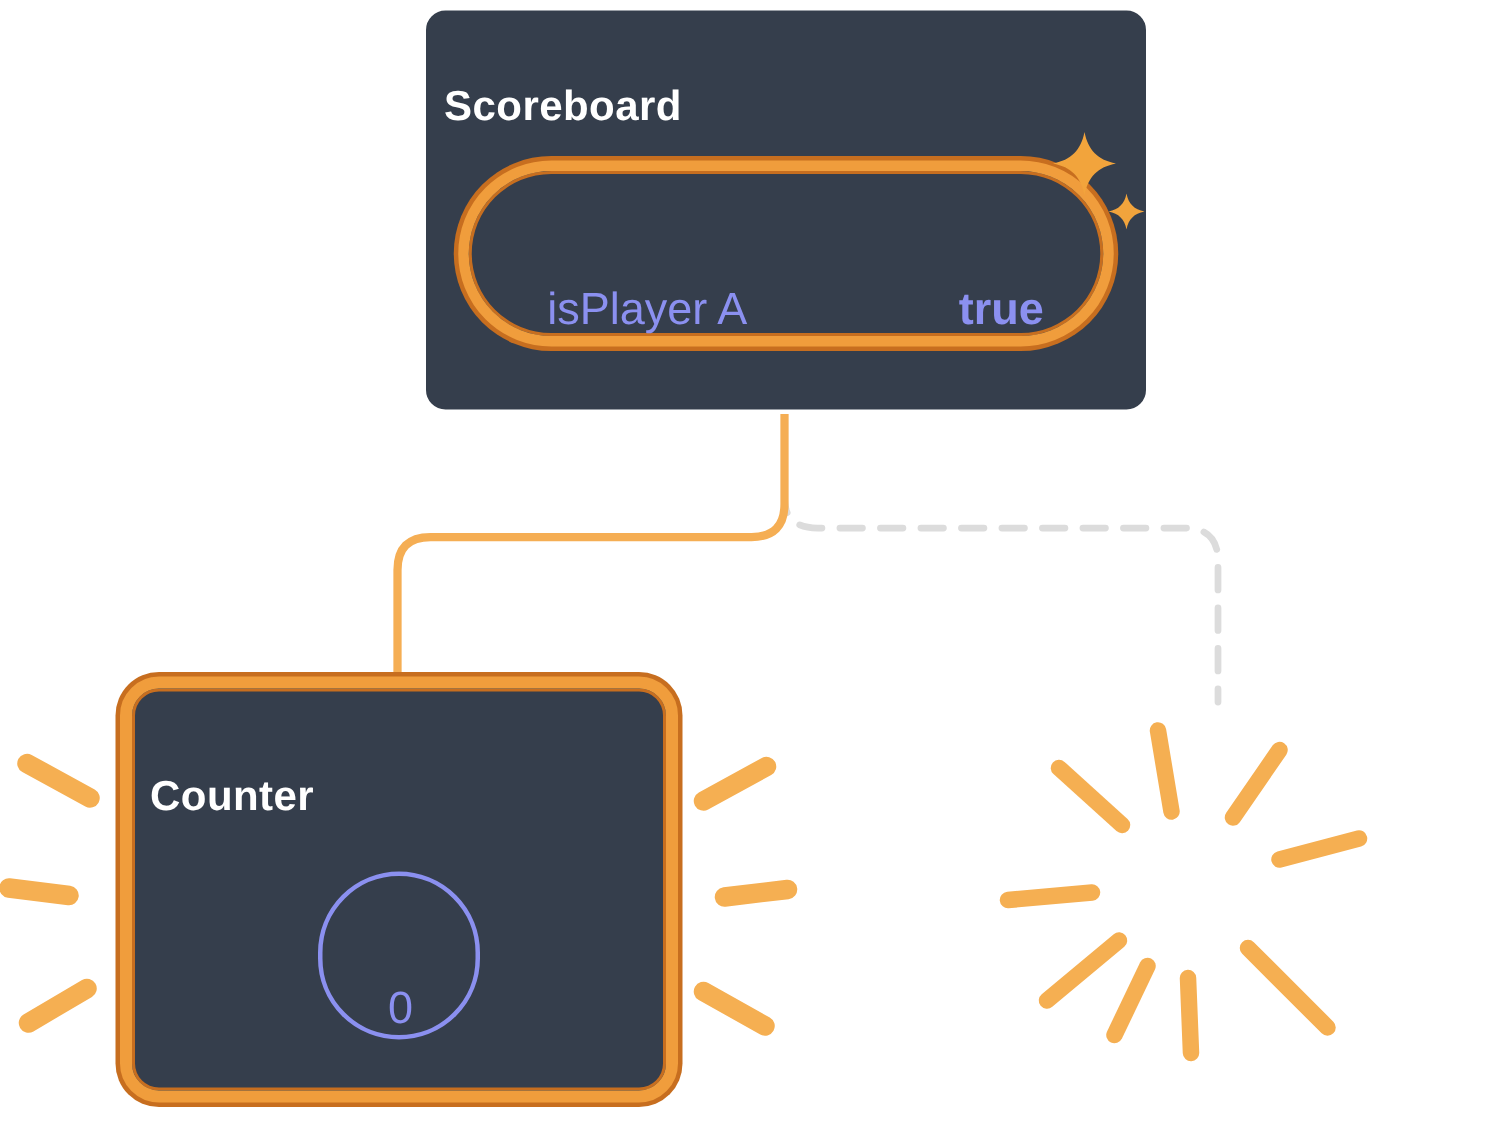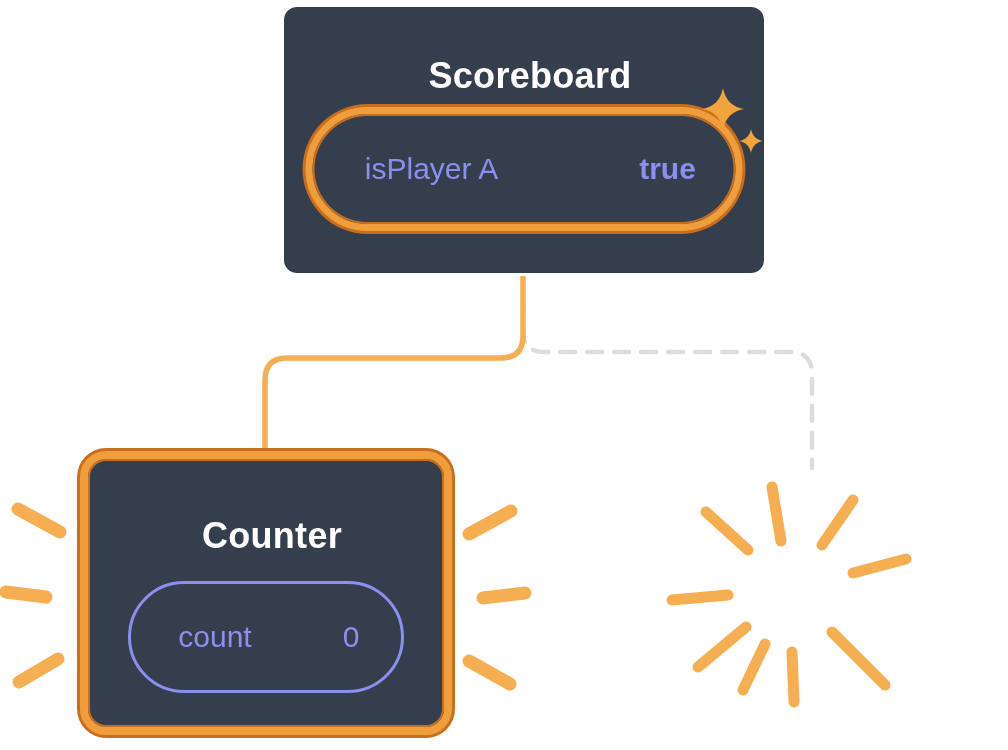--- a/index.html
+++ b/index.html
@@ -11,29 +11,29 @@
   .card-scoreboard {
     left:281px; top:4px; width:486px; height:272px;
     border:3px solid #ffffff; border-radius:16px;
   }
   .card-counter {
     left:80px; top:451px; width:372px; height:284px;
     border:8px solid #F09D3C; border-radius:26px;
     box-shadow:0 0 0 3px #C76E1F, inset 0 0 0 2px #C76E1F;
   }
   .card-title {
-    position:absolute; left:0; right:0; text-align:center;
-    color:#ffffff; font-size:36px; font-weight:600; letter-spacing:.3px;padding-left:12px;
+    position:absolute; left:0; right:0; text-align:left;
+    color:#ffffff; font-size:28px; font-weight:600; letter-spacing:.3px;padding-left:12px;
   }
   .card-scoreboard .card-title { top:48px; }
   .card-counter .card-title { top:56px; }
 
   .pill {
     position:absolute; left:50%; transform:translateX(-50%);
-    display:flex; align-items:center; background:#353E4C; box-sizing:border-box; overflow:hidden;
+    display:flex; align-items:flex-end; background:#353E4C; box-sizing:border-box; overflow:hidden;
   }
   .pill-highlight {
     top:100px; height:124px;
     border:7px solid #F09D3C; border-radius:70px;
     box-shadow:0 0 0 3px #C76E1F, inset 0 0 0 2px #C76E1F;
   }
   .pill-plain {
     top:122px; height:112px;
     border:3px solid #8B90F0; border-radius:60px;
   }
@@ -101,19 +101,18 @@
   <svg class="sparkle sparkle-lg" viewBox="0 0 32 32" xmlns="http://www.w3.org/2000/svg">
     <path d="M16 0 C17.8 9.2 22.8 14.2 32 16 C22.8 17.8 17.8 22.8 16 32 C14.2 22.8 9.2 17.8 0 16 C9.2 14.2 14.2 9.2 16 0 Z" fill="#F2A43C"></path>
   </svg>
   <svg class="sparkle sparkle-sm" viewBox="0 0 32 32" xmlns="http://www.w3.org/2000/svg">
     <path d="M16 0 C17.8 9.2 22.8 14.2 32 16 C22.8 17.8 17.8 22.8 16 32 C14.2 22.8 9.2 17.8 0 16 C9.2 14.2 14.2 9.2 16 0 Z" fill="#F2A43C"></path>
   </svg>
 
   <div class="card card-counter">
     <div class="card-title">Counter</div>
     <div class="pill pill-plain">
-      <span class="cell key">count</span>
       <span class="divider divider-purple"></span>
       <span class="cell val">0</span>
     </div>
   </div>
 
 </div>
 
 </body></html>

